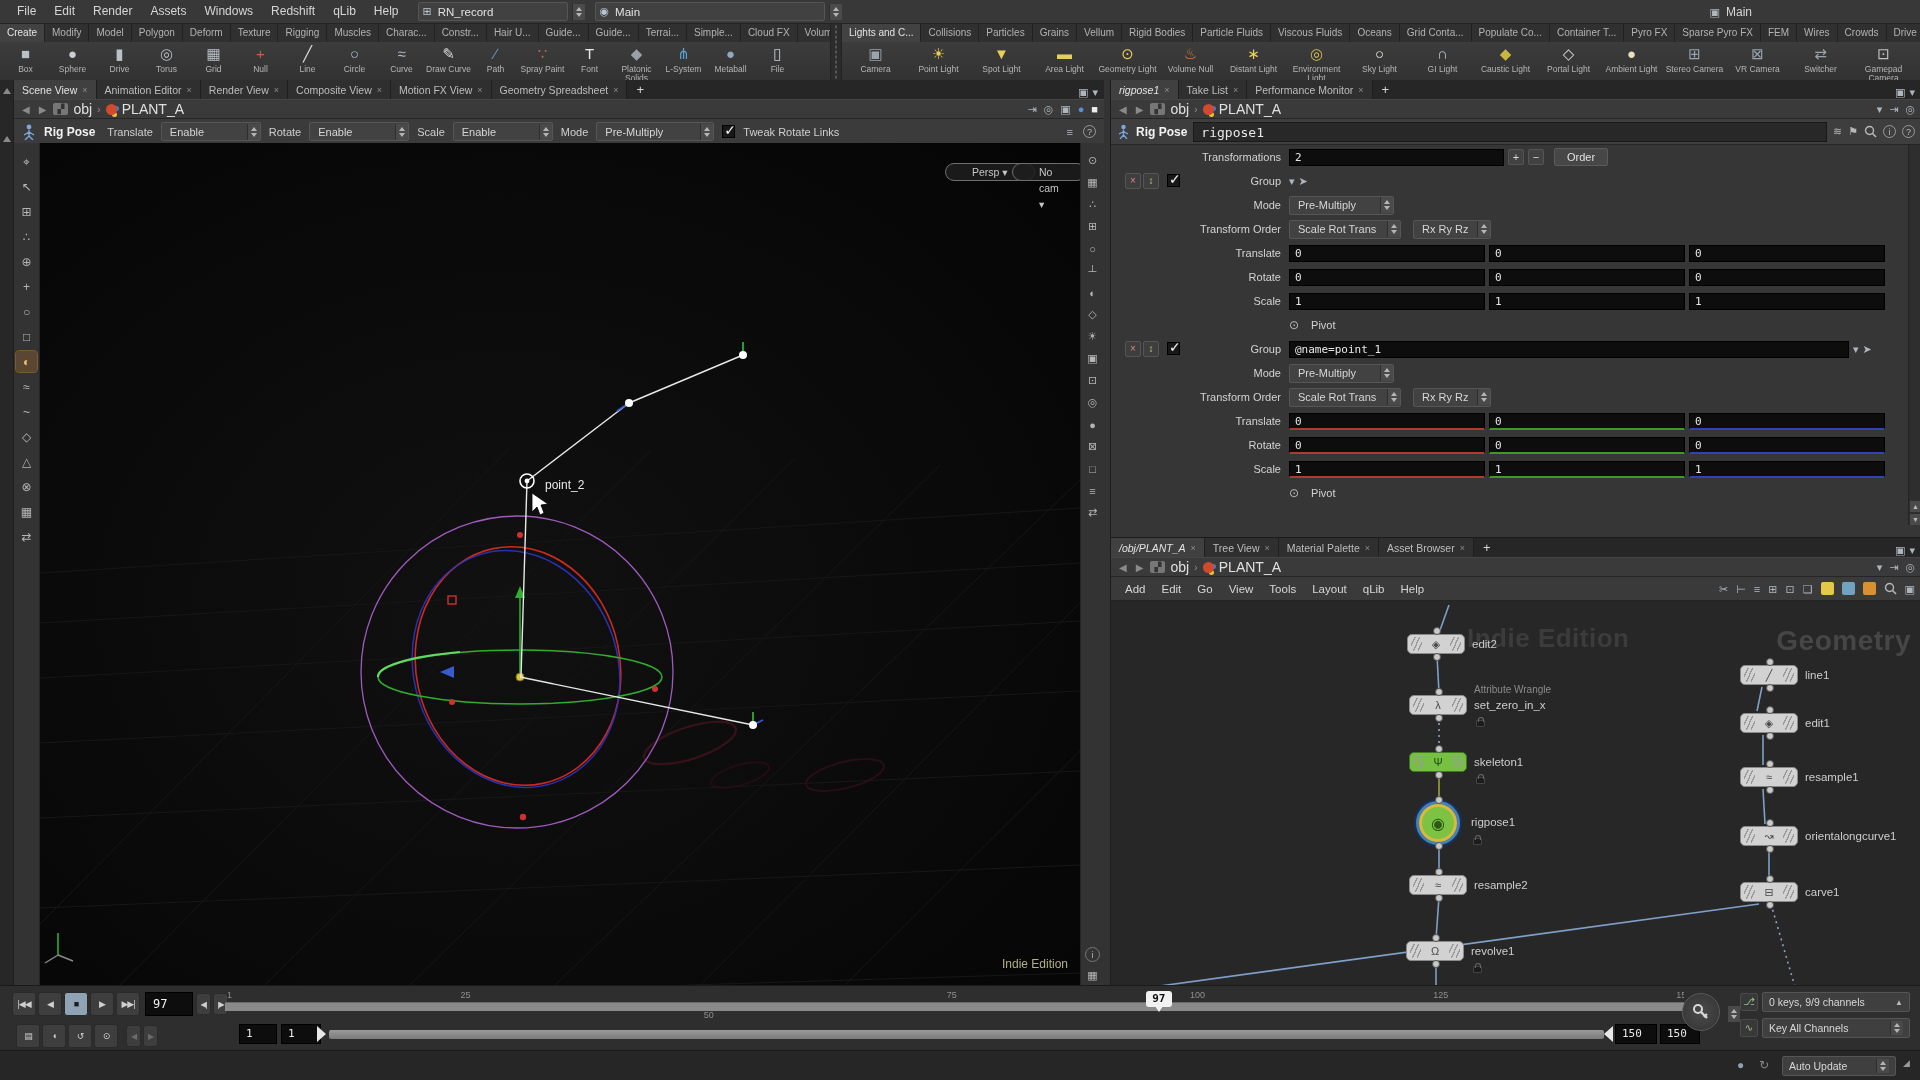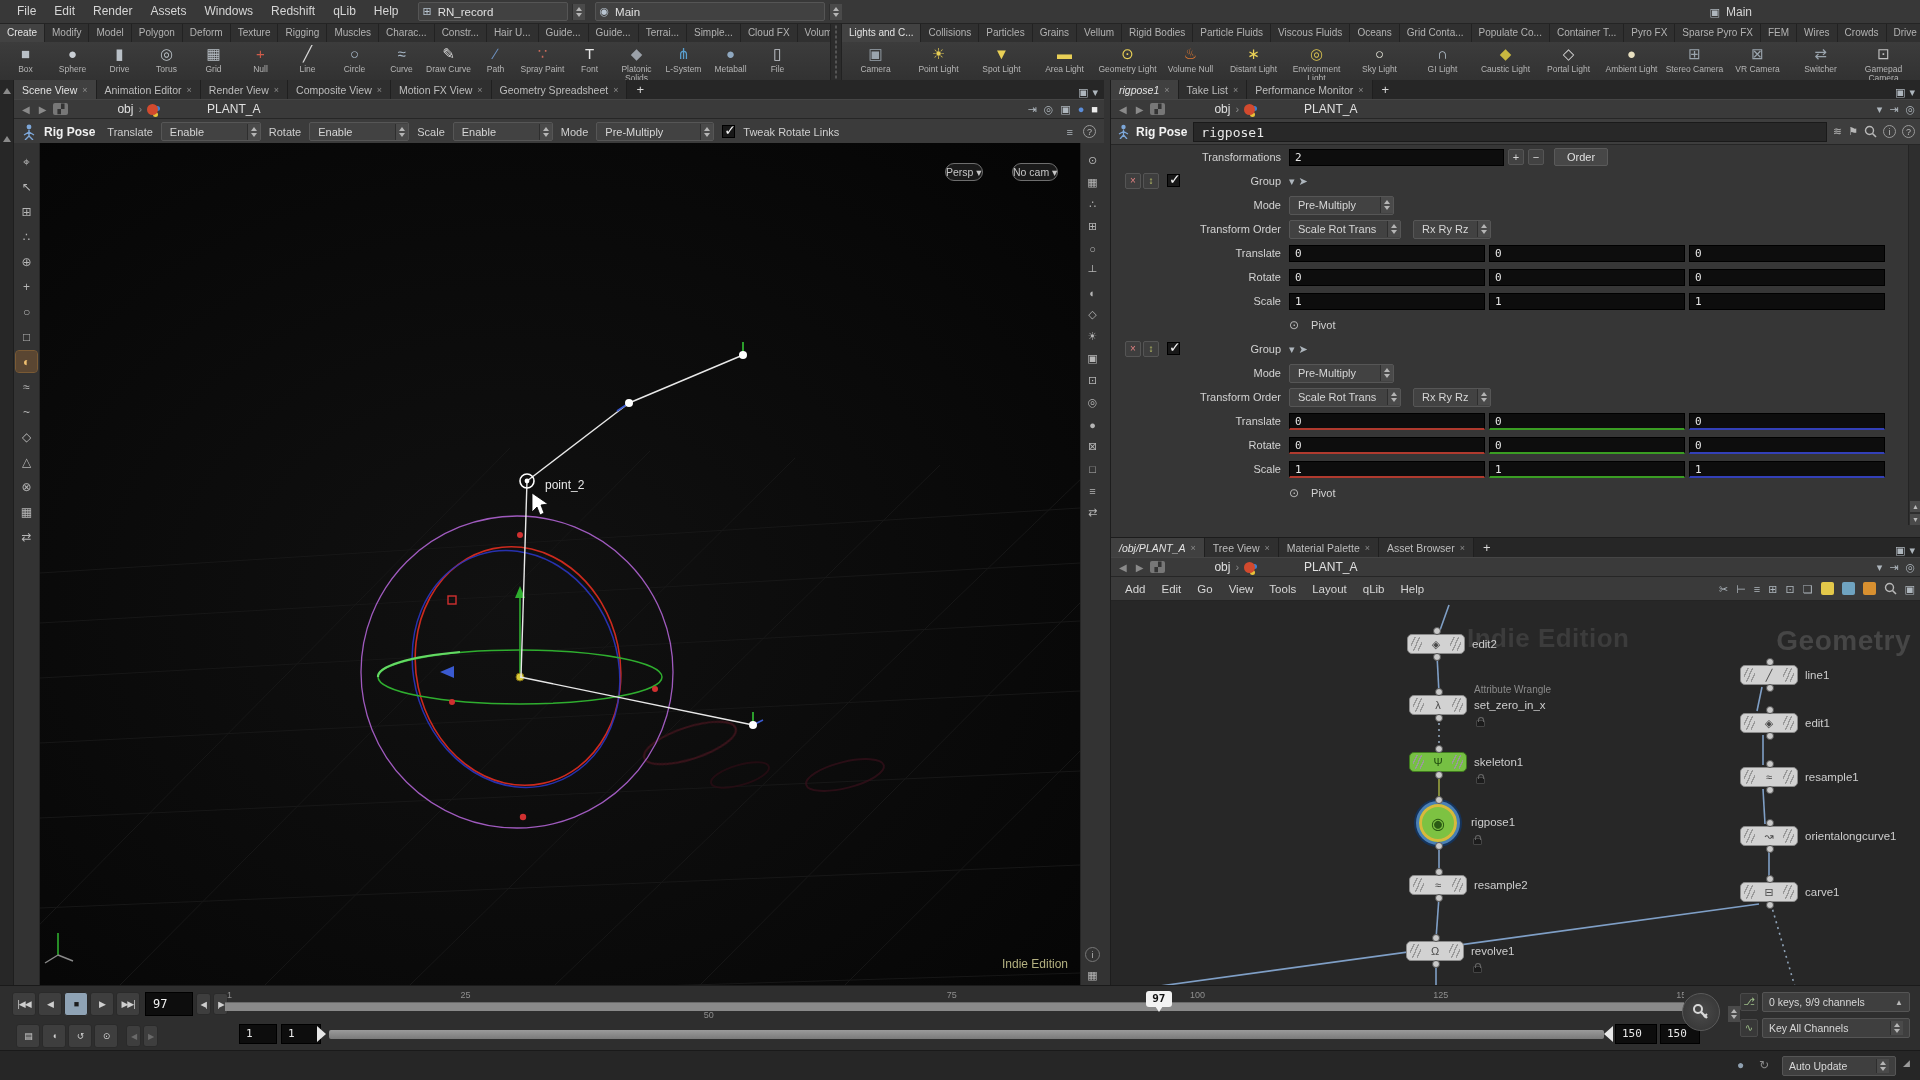--- a/index.html
+++ b/index.html
@@ -40,21 +40,21 @@
 .ptabs{display:flex;height:19px;background:#262626;align-items:flex-end;}
 .ptab{display:flex;align-items:center;gap:5px;padding:0 8px;height:19px;background:#2f2f2f;border-right:1px solid #1f1f1f;font-size:10.5px;color:#bdbdbd;white-space:nowrap;}
 .ptab.active{background:#404040;color:#e2e2e2;}
 .ptab.italic .ptab-label{font-style:italic;}
 .ptab .tx{color:#8a8a8a;font-size:9px;}
 .ptab-plus{padding:0 9px;font-size:13px;color:#d8d8d8;line-height:19px;}
 .ptabs .corner{margin-left:auto;display:flex;align-items:center;gap:4px;padding-right:6px;color:#cfcfcf;}
 .pathbar{display:flex;align-items:center;height:20px;background:#3a3a3a;border-top:1px solid #454545;border-bottom:1px solid #262626;padding:0 6px;gap:5px;}
 .navarrow{color:#8a8a8a;font-size:10px;padding:0 2px;}
 .clapper{width:15px;height:12px;background:#777;border-radius:2px;color:#333;font-size:9px;line-height:12px;text-align:center;}
-.crumb{font-size:12px;color:#e0e0e0;margin-left:44px;}
+.crumb{font-size:14px;color:#e0e0e0;}
 .crumb-sep{color:#8a8a8a;font-size:11px;}
 .palette{width:11px;height:11px;border-radius:50%;background:#d24a2e;box-shadow:5px -1px 0 -3px #3c7fd0,3px 5px 0 -3px #e8c23a;}
 .pathbar .right{margin-left:auto;display:flex;align-items:center;gap:7px;color:#9fb4c7;}
 .icn{font-size:11px;color:#aeb6bd;line-height:14px;}
 
 #scenepane{position:absolute;left:14px;top:0;width:1090px;height:905px;background:#303030;}
 #optoolbar{display:flex;align-items:center;height:26px;background:#3b3b3b;border-bottom:1px solid #242424;padding:0 8px;gap:8px;}
 #optoolbar .opname{font-weight:bold;font-size:12px;color:#f0f0f0;margin-right:4px;}
 .ddbox{display:flex;align-items:center;height:19px;background:#424242;border:1px solid #565656;border-radius:2px;padding-left:8px;min-width:100px;}
 .ddbox .ddlabel{flex:1;font-size:11px;color:#d6d6d6;}
@@ -64,21 +64,21 @@
 #optoolbar .right{margin-left:auto;display:flex;gap:10px;align-items:center;color:#bdbdbd;}
 #vp-wrap{position:absolute;left:0;top:63px;width:1090px;height:842px;}
 .vstrip{position:absolute;top:0;width:26px;height:842px;background:#333;display:flex;flex-direction:column;align-items:center;padding-top:8px;gap:4px;}
 #vstrip-left{left:0;border-right:1px solid #262626;}
 #vstrip-right{left:1066px;width:24px;border-left:1px solid #262626;}
 .vtool{width:21px;height:21px;border-radius:3px;display:flex;align-items:center;justify-content:center;font-size:12px;color:#b5b5b5;}
 .vtool.active{background:#5a4632;color:#f0c070;outline:1px solid #7a5a34;}
 #vstrip-right .vtool{width:19px;height:19px;font-size:11px;}
 .vstrip .spacer{flex:1;}
 #viewport{position:absolute;left:26px;top:0;width:1040px;height:842px;background:#070707;overflow:hidden;}
-.pill{position:absolute;height:18px;border:1px solid #6e6e6e;border-radius:9px;background:rgba(30,30,30,.85);color:#c6c6c6;font-size:10.5px;line-height:16px;padding:0 0;}
+.pill{position:absolute;height:18px;border:1px solid #6e6e6e;border-radius:9px;background:rgba(30,30,30,.85);color:#c6c6c6;font-size:10.5px;line-height:16px;padding:0 26px;}
 #pill-persp{left:905px;top:20px;}
 #pill-cam{left:972px;top:20px;}
 #edition{position:absolute;right:12px;bottom:14px;color:#b3b080;font-size:12px;}
 
 #rightcol{position:absolute;left:1110px;top:0;width:810px;height:905px;background:#363636;border-left:1px solid #1d1d1d;}
 #paramspane{position:absolute;left:0;top:0;width:810px;height:457px;overflow:hidden;}
 .pheader{display:flex;align-items:center;height:26px;background:#3e3e3e;border-bottom:1px solid #262626;padding:0 6px;gap:6px;}
 .pheader .ntype{font-weight:bold;font-size:12px;color:#f2f2f2;white-space:nowrap;}
 .pheader .nname{flex:1;height:20px;background:#282828;border:1px solid #1a1a1a;color:#e8e8e8;font-size:13px;line-height:19px;padding:0 7px;}
 .pheader .hicon{color:#b8b8b8;font-size:11px;}
@@ -786,20 +786,21 @@
           <div class="prow" style="padding-left:194px;">
             <span class="pivot-ico">⊙</span>
             <span style="color:#d2d2d2;">Pivot</span>
           </div>
 
           <div class="prow">
             <span class="gbtn x">×</span>
             <span class="gbtn s">↕</span>
             <span class="checkbox on"></span>
             <span class="plabel">Group</span>
+            <span class="pfld mono" style="width:560px;">@name=point_1</span>
             <span class="icn">▾</span>
             <span class="icn">➤</span>
           </div>
           <div class="prow">
             <span class="plabel">Mode</span>
             <span class="ddbox" style="min-width:105px;">
                 <span class="ddlabel">Pre-Multiply</span>
                 <span class="spin">
                   <i class="u"></i>
                   <i class="d"></i>

